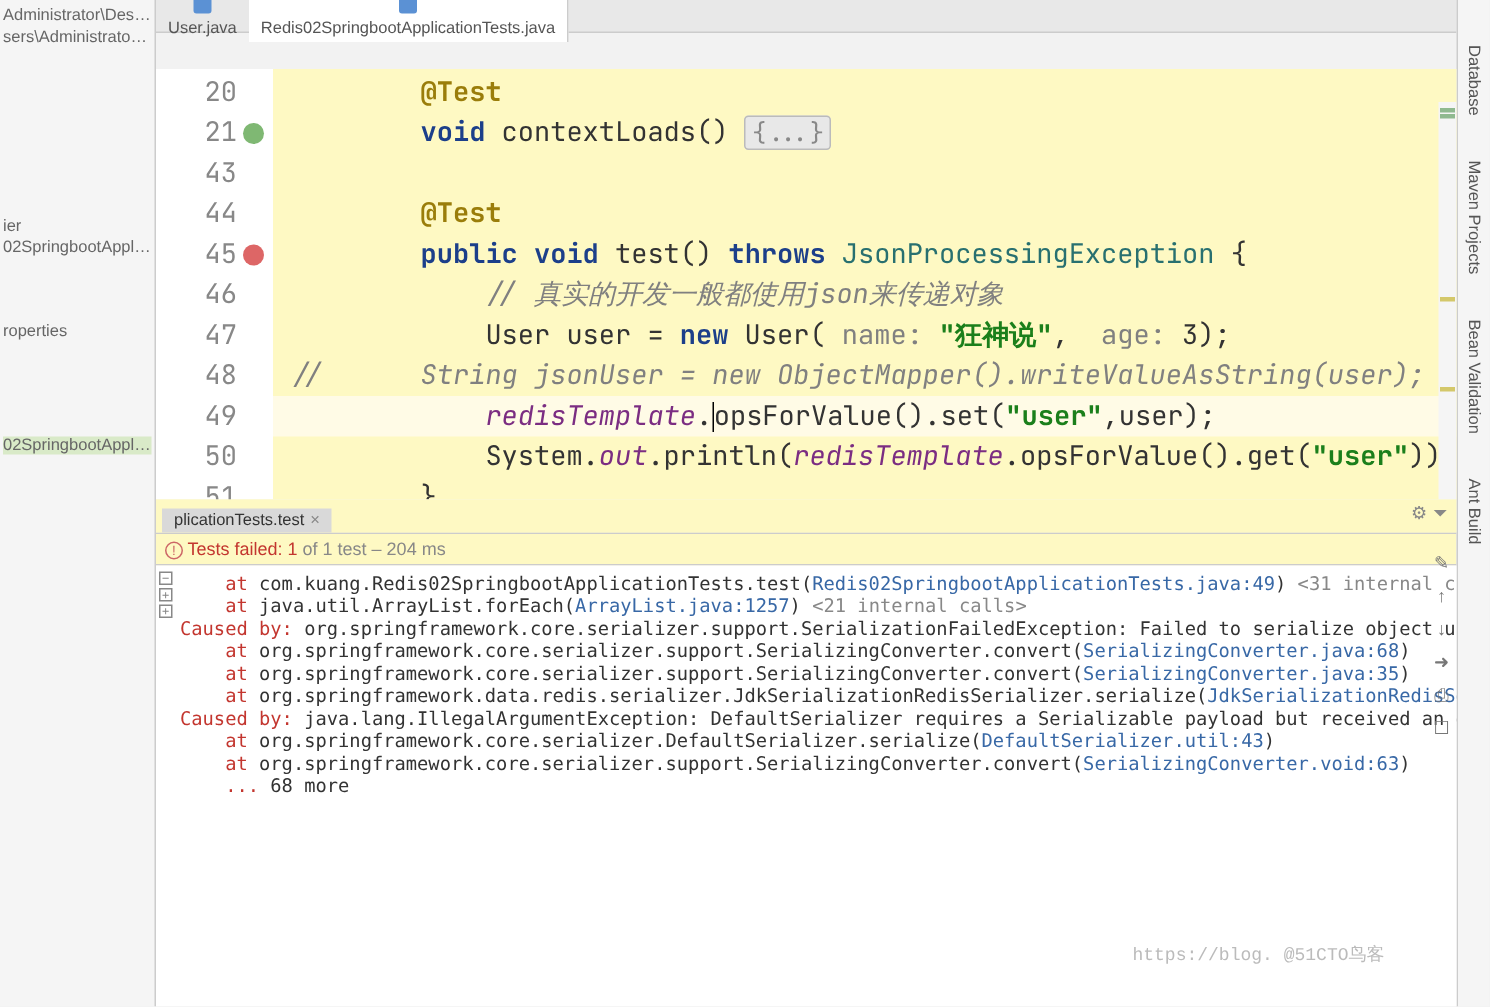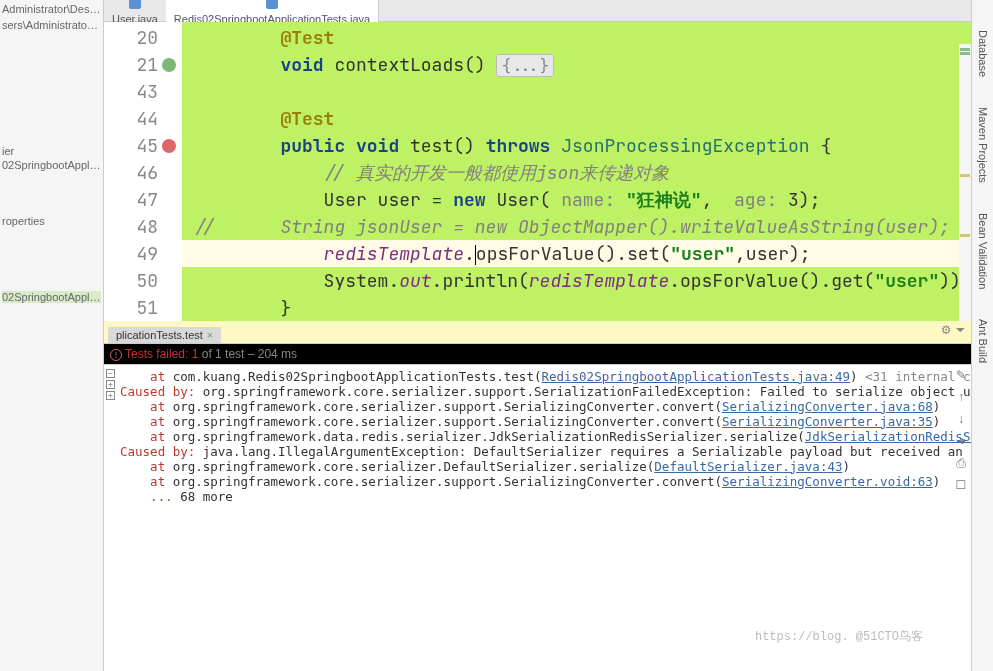--- a/index.html
+++ b/index.html
@@ -5,21 +5,21 @@
 * { box-sizing: border-box; margin: 0; padding: 0; }
 body { font-family: "Segoe UI", Arial, sans-serif; font-size: 12px; background: #f2f2f2; color: #333; width: 993px; height: 671px; overflow: hidden; position: relative; }
 .root { display: flex; height: 100%; }
 .left-panel { width: 104px; background: #f5f5f5; border-right: 1px solid #ccc; font-size: 11px; color: #666; overflow: hidden; padding: 2px; }
 .left-panel div { white-space: nowrap; overflow: hidden; text-overflow: ellipsis; margin-bottom: 2px; }
 .main { flex: 1; display: flex; flex-direction: column; min-width: 0; }
 .tabs { display: flex; background: #e8e8e8; border-bottom: 1px solid #ccc; height: 22px; align-items: center; }
 .tab { padding: 3px 8px; font-size: 11px; color: #555; display: flex; align-items: center; gap: 4px; flex-direction: column; }
 .tab.active { background: #fff; border-right: 1px solid #ccc; }
 .icon-java { width: 12px; height: 12px; background: #5b91d4; border-radius: 2px; }
-.editor { flex: 1; display: flex; background: #bef264; font-family: "Consolas","JetBrains Mono",monospace; font-size: 18px; line-height: 1.5; position: relative; overflow: hidden; }
+.editor { flex: 1; display: flex; background: #fef9c3; font-family: "Consolas","JetBrains Mono",monospace; font-size: 18px; line-height: 1.5; position: relative; overflow: hidden; margin-top: 24px; }
 .gutter { width: 78px; text-align: right; color: #888; padding: 2px 6px 2px 0; user-select: none; background: #fff; display: flex; flex-direction: column; }
 .gut-row { position: relative; height: 27px; display:flex; align-items:center; justify-content:flex-end; padding-right:18px;}
 .gut-ic { position:absolute; right:0; width:14px; height:14px; border-radius:50%; }
 .gut-ic.green { background:#7fb873; }
 .gut-ic.red { background:#d66; }
 .code { flex: 1; padding: 2px 0; white-space: pre; overflow: hidden; }
 .code .line { height:27px; padding-left: 12px; }
 .code .line.hl { background: #fffbe6; }
 .kw { color: #1c3f8a; font-weight: bold; }
 .anno { color: #9a7d0a; font-weight: bold; }
@@ -29,26 +29,26 @@
 .field { color: #7b2d82; font-style: italic; }
 .param { color: #808080; }
 .clsref { color: #287070; }
 .fold { background: #e8e8e8; border: 1px solid #bbb; color: #888; padding: 0 4px; border-radius: 3px; font-size: 16px; }
 .cursor { border-left: 1px solid #000; display:inline-block; height:1.1em; vertical-align:middle; }
 .breadcrumb { font-size: 11px; color: #777; padding: 4px 6px 4px 110px; background: #f5f5f5; border-top: 1px solid #ccc; border-bottom: 1px solid #ccc;}
 .breadcrumb span.sep { margin: 0 4px; color:#aaa;}
 .run-tabs { display:flex; align-items:flex-end; background:#fef9c3; height:22px; padding:0 4px; font-size:11px; }
 .run-tab { background:#d9d9d9; padding:2px 8px; display:flex; gap:4px; align-items:center;}
 .run-tab .close{ color:#888;}
-.test-bar { background:#000000; padding:3px 6px; font-size:12px; border-top:1px solid #ccc; border-bottom:1px solid #ccc;}
+.test-bar { background:#fef9c3; padding:3px 6px; font-size:12px; border-top:1px solid #ccc; border-bottom:1px solid #ccc;}
 .fail-icon { display:inline-block; width:12px;height:12px; border:1px solid #c66; border-radius:50%; color:#c66; font-size:9px; text-align:center; line-height:10px; margin-right:3px; }
 .console { flex: 1; background:#fff; font-family: Consolas,monospace; font-size:12.5px; padding:4px 4px 4px 16px; overflow:hidden; position:relative; }
 .console .cl { white-space: pre; }
 .red { color:#c3362f; }
-.link { color:#3868a6; text-decoration: underline; }
+.link { color:#3868a6; }
 .grey { color:#888; }
 .console-tree { position:absolute; left:2px; top:4px; display:flex; flex-direction:column; gap:2px;}
 .tree-box{width:9px;height:9px;border:1px solid #888;font-size:8px;line-height:7px;text-align:center;color:#888;}
 .right-bar { width:22px; background:#f5f5f5; border-left:1px solid #ccc; display:flex; flex-direction:column; align-items:center; padding-top:30px; gap:30px;}
 .right-bar .vlabel{ writing-mode: vertical-lr; font-size:11px; color:#555; cursor:pointer;}
 .right-icons { position:absolute; right:24px; top:368px; display:flex; flex-direction:column; gap:6px; align-items:center; }
 .right-icons div{width:16px;height:16px;font-size:12px;color:#777;text-align:center;}
 .scroll-strip{position:absolute;right:0;top:22px;width:12px;height:340px;background:#f5f5f5;}
 .scroll-strip .m{position:absolute;left:1px;width:10px;height:3px;}
 .scroll-strip .y{background:#d4c86a;}
@@ -123,26 +123,27 @@
       <span class="fail-icon">!</span><span style="color:#c3362f">Tests failed: 1</span><span style="color:#888"> of 1 test – 204 ms</span>
     </div>
 
     <div class="console" id="console">
       <div class="console-tree">
         <div class="tree-box">−</div>
           <div class="tree-box">+</div>
           <div class="tree-box">+</div>
       </div>
     <div class="cl">    <span class="red">at </span><span>com.kuang.Redis02SpringbootApplicationTests.test(</span><span class="link">Redis02SpringbootApplicationTests.java:49</span>)<span class="grey"> &lt;31 internal calls&gt;</span></div>
+        <div class="cl">    <span class="red">at </span><span>java.util.ArrayList.forEach(</span><span class="link">ArrayList.java:1257</span>)<span class="grey"> &lt;21 internal calls&gt;</span></div>
         <div class="cl"><span class="red">Caused by: </span><span>org.springframework.core.serializer.support.SerializationFailedException: Failed to serialize object using DefaultSer</span></div>
         <div class="cl">    <span class="red">at </span><span>org.springframework.core.serializer.support.SerializingConverter.convert(</span><span class="link">SerializingConverter.java:68</span>)</div>
         <div class="cl">    <span class="red">at </span><span>org.springframework.core.serializer.support.SerializingConverter.convert(</span><span class="link">SerializingConverter.java:35</span>)</div>
         <div class="cl">    <span class="red">at </span><span>org.springframework.data.redis.serializer.JdkSerializationRedisSerializer.serialize(</span><span class="link">JdkSerializationRedisSerializer.java:</span></div>
         <div class="cl"><span class="red">Caused by: </span><span>java.lang.IllegalArgumentException: DefaultSerializer requires a Serializable payload but received an object of type</span></div>
-        <div class="cl">    <span class="red">at </span><span>org.springframework.core.serializer.DefaultSerializer.serialize(</span><span class="link">DefaultSerializer.java:43</span>)</div>
+        <div class="cl">    <span class="red">at </span><span>org.springframework.core.serializer.DefaultSerializer.serialize(</span><span class="link">DefaultSerializer.util:43</span>)</div>
         <div class="cl">    <span class="red">at </span><span>org.springframework.core.serializer.support.SerializingConverter.convert(</span><span class="link">SerializingConverter.void:63</span>)</div>
         <div class="cl">    <span class="red">... </span><span>68 more</span></div>
       </div>
   </div>
 
   <div class="right-bar">
     <div class="vlabel">Database</div>
     <div class="vlabel">Maven Projects</div>
     <div class="vlabel">Bean Validation</div>
     <div class="vlabel">Ant Build</div>

